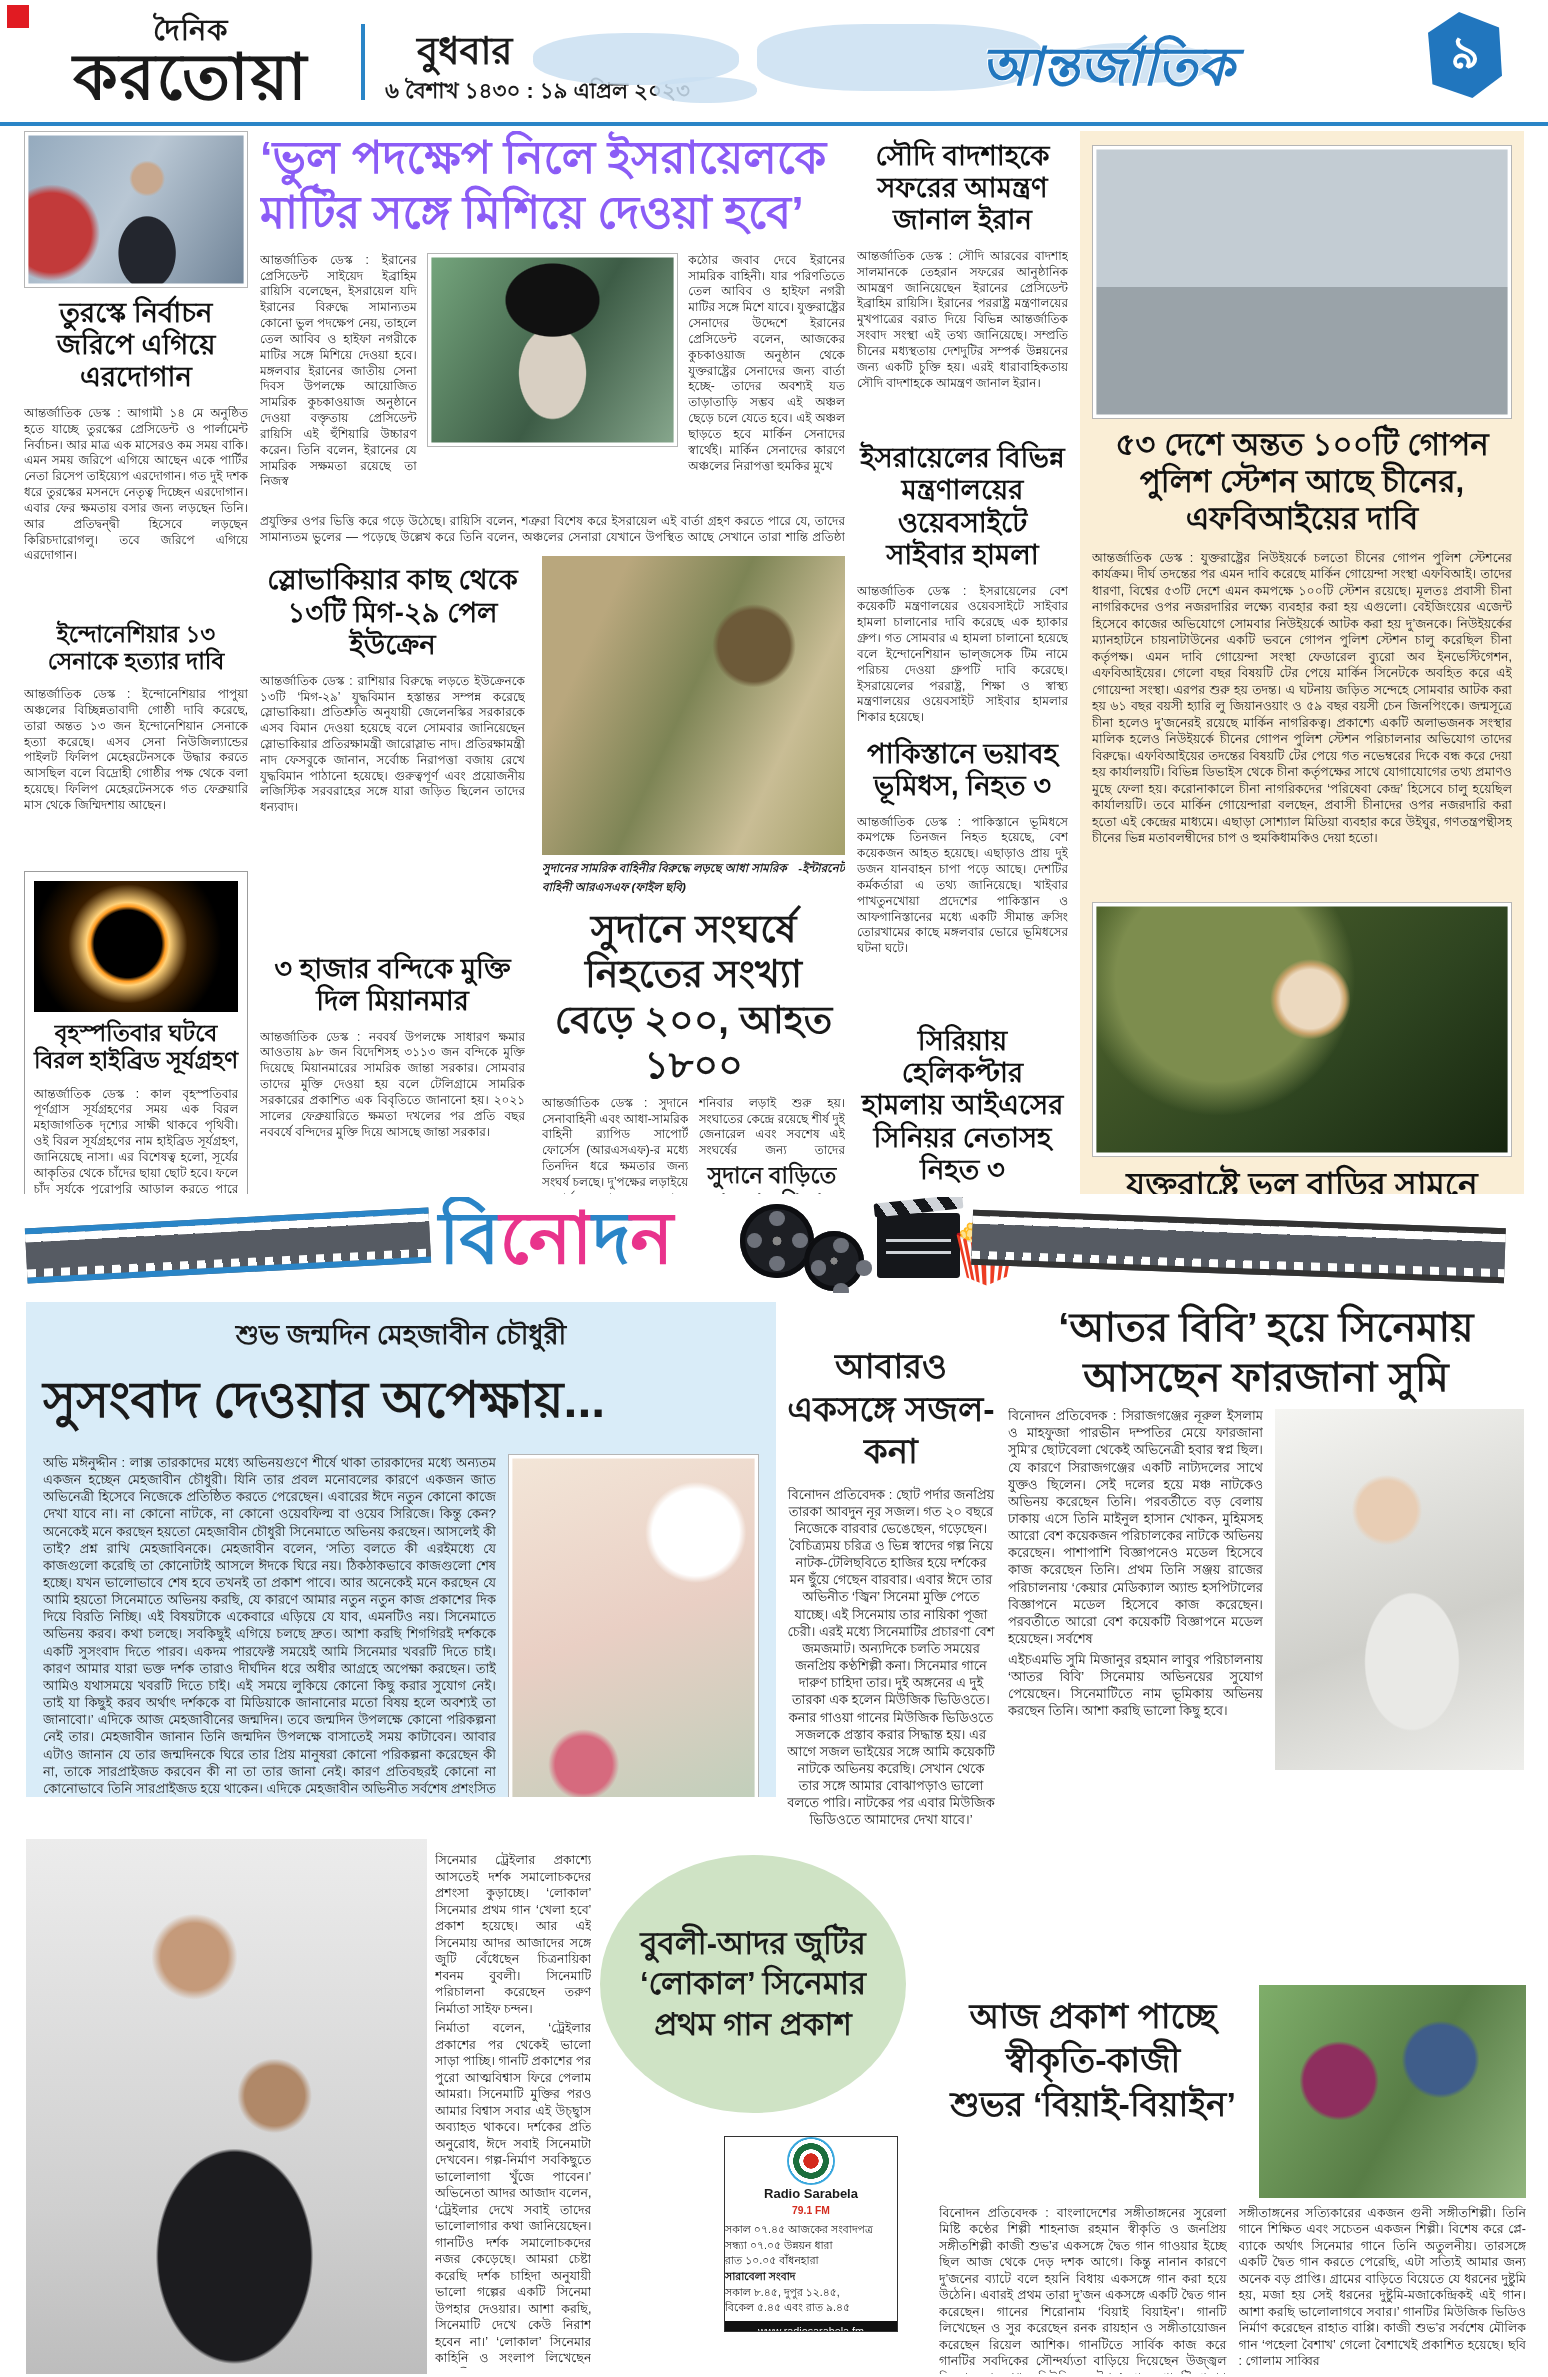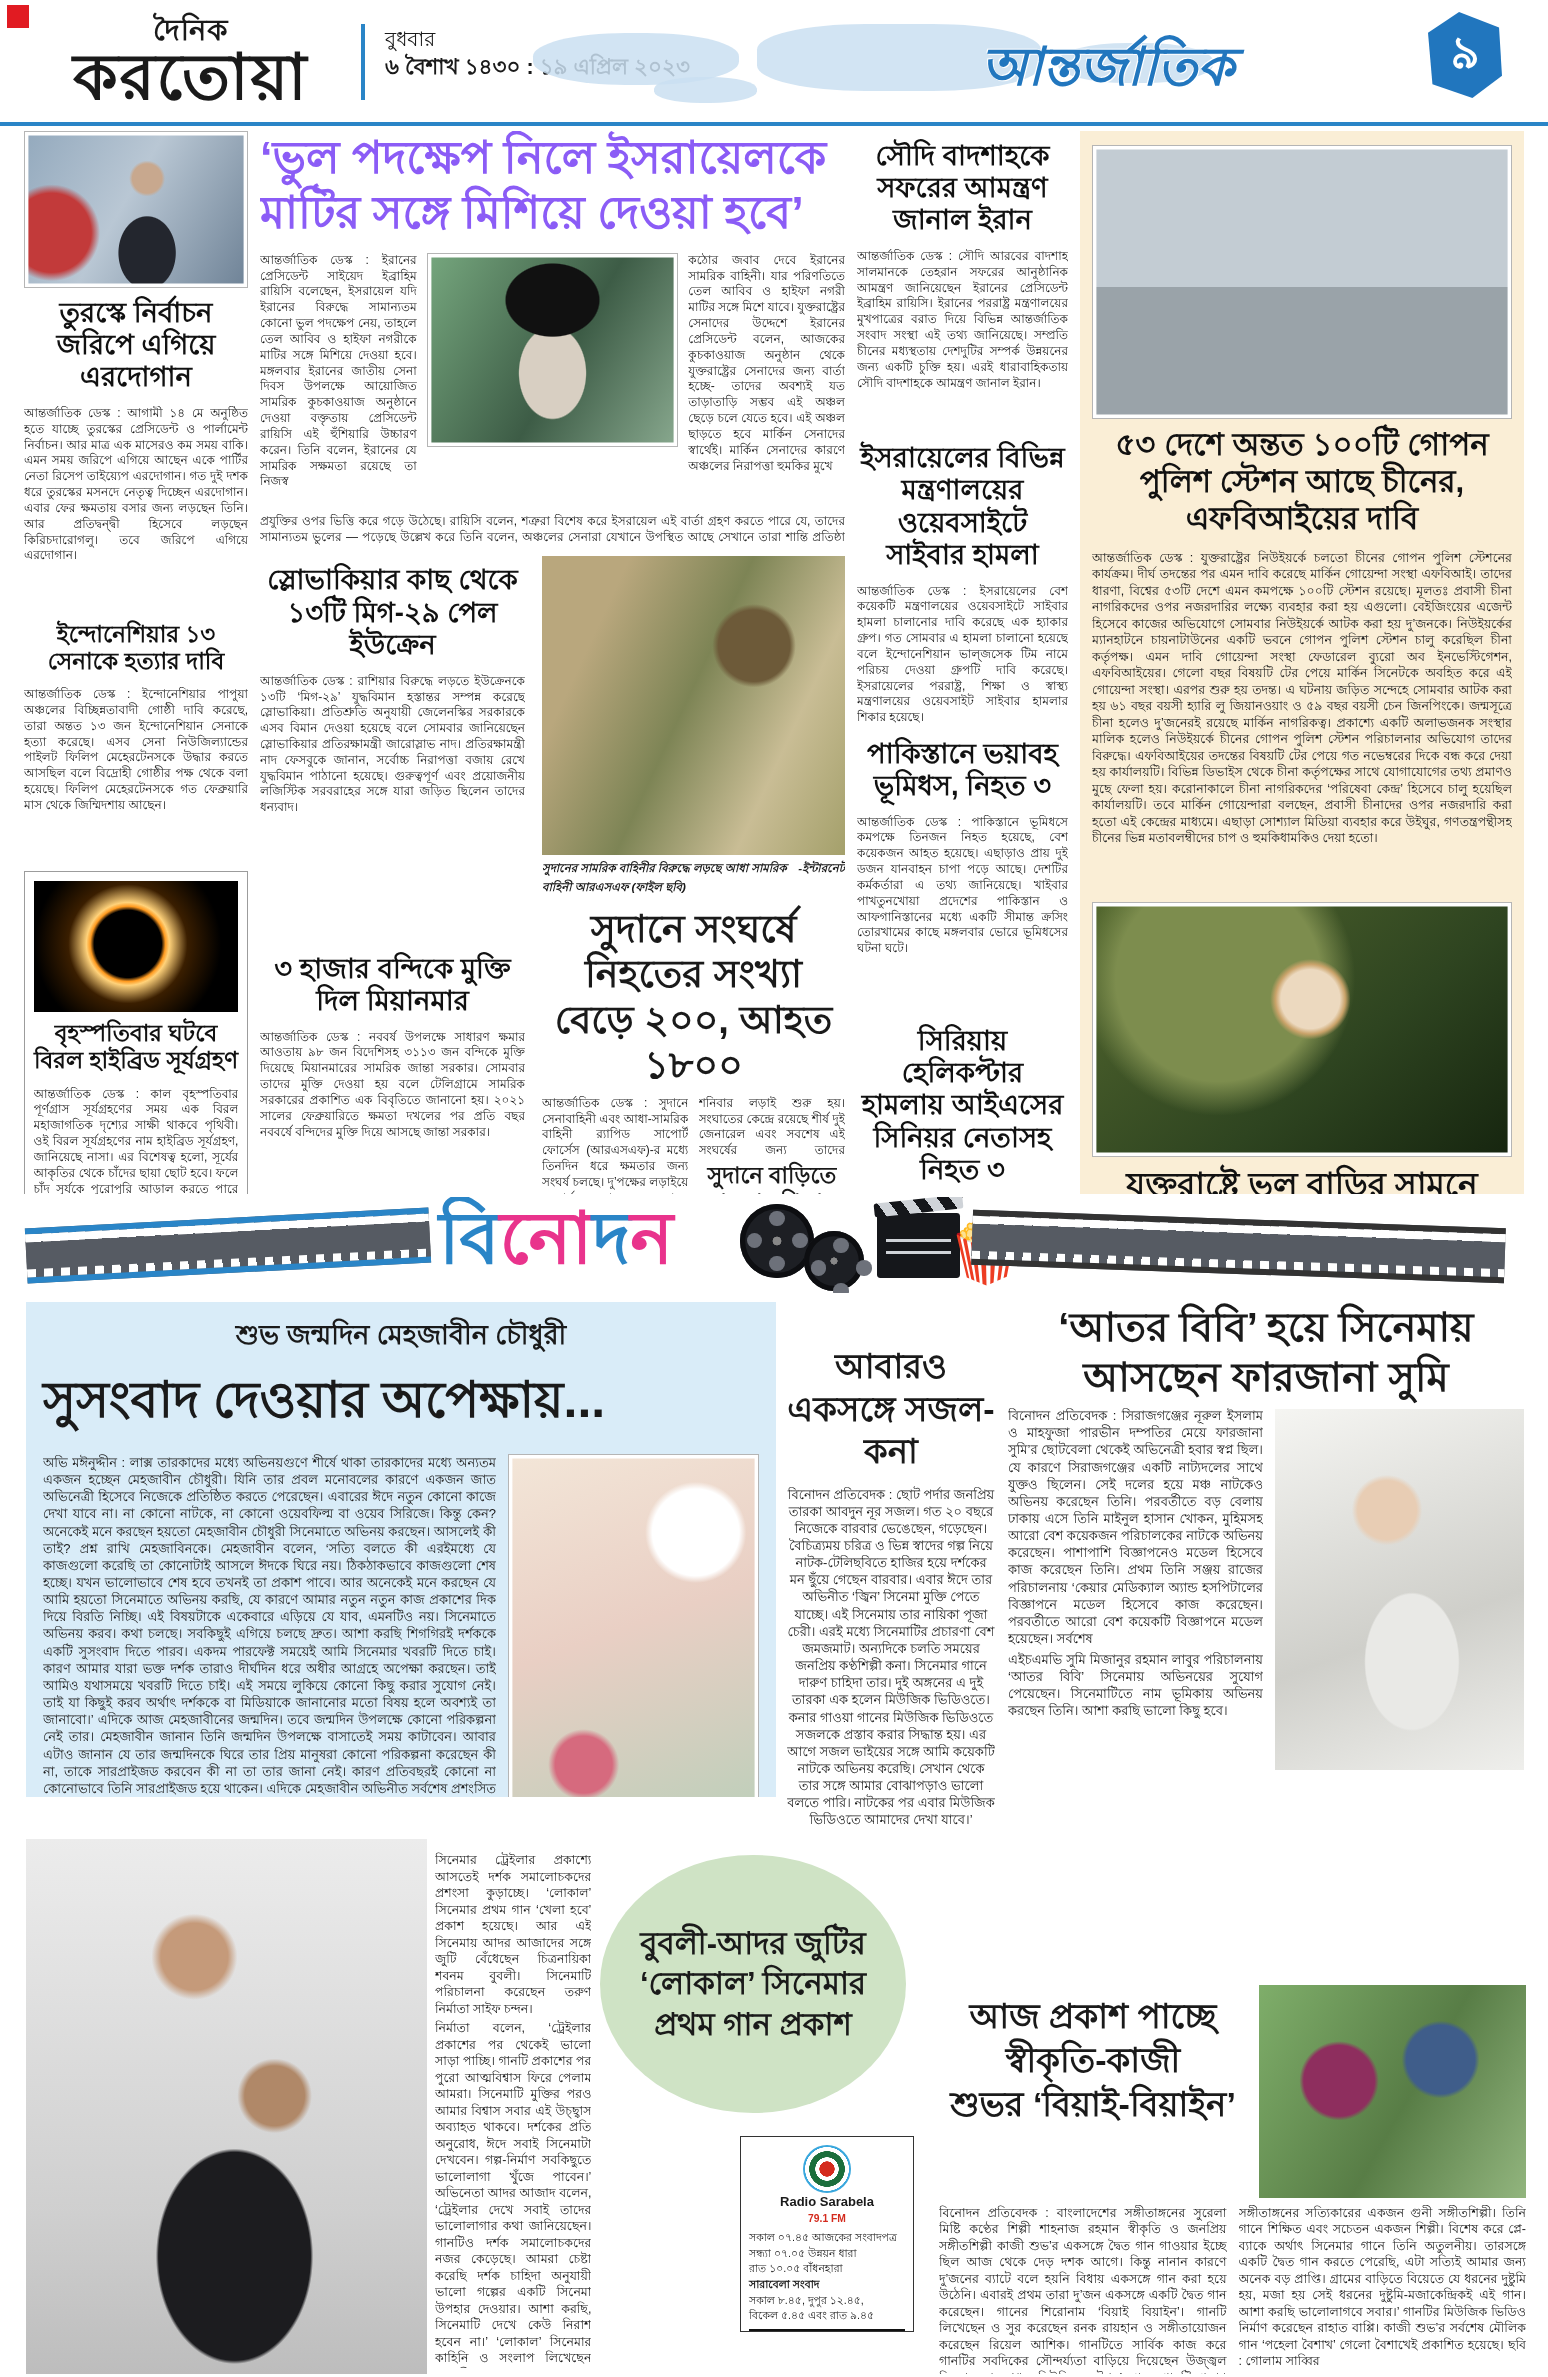--- a/index.html
+++ b/index.html
@@ -7,21 +7,21 @@
         font-family:"Liberation Sans","DejaVu Sans",sans-serif;color:#1a1a1a;}
   [data-interactable]{box-sizing:border-box;}
   
   .corner-red{position:absolute;left:6.9px;top:5.2px;width:22.4px;height:22.4px;background:#e11b22;}
   .header{position:absolute;left:0;top:0;width:100%;height:129px;}
   .masthead{position:absolute;left:73px;top:15.5px;text-align:center;line-height:1;}
   .masthead .m-top{font-size:29px;font-weight:bold;letter-spacing:0.9px;}
   .masthead .m-name{font-size:64px;font-weight:bold;letter-spacing:1.7px;}
   .vbar{position:absolute;left:361px;top:24px;width:4.3px;height:76px;background:#2a85c7;}
   .dateblock{position:absolute;left:385px;top:26px;line-height:1.35;}
-  .dateblock .day{font-size:20px;font-weight:normal;}
+  .dateblock .day{font-size:38px;font-weight:bold;margin-left:32px;}
   .dateblock .dt{font-size:21.5px;font-weight:bold;}
   .map{position:absolute;background:#cadff1;border-radius:45%;opacity:.85;}
   .m1{left:533px;top:33px;width:206px;height:52px;}
   .m2{left:757px;top:24px;width:284px;height:67px;border-radius:38%;}
   .m3{left:1058px;top:43px;width:155px;height:40px;}
   .m4{left:654px;top:77px;width:103px;height:26px;}
   .section-script{position:absolute;left:981px;top:26px;font-size:53px;font-weight:bold;
                   font-style:italic;color:#2176be;text-shadow:0.9px 0.9px 0 #fff,-0.9px -0.9px 0 #fff;}
   .page-badge{position:absolute;left:1428px;top:12px;width:74px;height:86px;background:#2176be;
               clip-path:polygon(42% 0,96% 18%,100% 74%,60% 100%,6% 84%,0 24%);
@@ -117,22 +117,22 @@
       linear-gradient(160deg,#f5f5f2,#cfcfca 60%,#efefec);}
   .ph-couple{left:26px;top:544px;width:401px;height:535px;background:
       radial-gradient(circle at 42% 22%,#c59a7a 0 7%,transparent 9%),
       radial-gradient(circle at 62% 48%,#b08868 0 8%,transparent 10%),
       radial-gradient(ellipse 138px 189px at 52% 78%,#1c1c1f 55%,transparent 57%),
       linear-gradient(180deg,#ececec,#cfcfcf 70%,#bdbdbd);}
   .local-blk{left:435px;top:557px;width:471px;height:516px;}
   .green-circle{float:right;width:306px;height:258px;border-radius:50%;background:#cfe3c5;
       display:flex;align-items:center;justify-content:center;text-align:center;
       font-size:31px;font-weight:bold;line-height:1.3;margin:3.4px 0 6.9px 8.6px;padding:12px;}
-  .radio-box{left:740px;top:841px;width:174px;height:196px;background:#fff;border:1.7px solid #333;
-      padding:8px;font-size:10.8px;line-height:1.45;}
+  .radio-box{left:724px;top:841px;width:174px;height:196px;background:#fff;border:1.7px solid #333;
+      padding:0;font-size:10.8px;line-height:1.45;}
   .radio-logo{width:48px;height:48px;border-radius:50%;margin:0 auto;background:
       radial-gradient(circle,#d42b1e 0 22%,#fff 23% 34%,#1b6e3c 35% 52%,#fff 53% 64%,#39a7dd 65% 82%,#fff 83%);}
   .radio-name{text-align:center;font-weight:bold;font-size:13px;}
   .radio-freq{text-align:center;color:#d42b1e;font-weight:bold;font-size:10.3px;margin-bottom:3.4px;}
   .radio-web{background:#111;color:#fff;text-align:center;font-size:10.8px;padding:2.6px 0;margin-top:5.2px;}
   .biyai-blk{left:939px;top:690px;width:587px;height:389px;}
   .biyai-top{display:grid;grid-template-columns:1fr 267px;grid-gap:12px;}
   .biyai-hd{font-size:34px;font-weight:bold;text-align:center;line-height:1.3;margin-top:8.6px;}
   .ph-biyai{height:213px;background:
       radial-gradient(circle at 30% 45%,#8e2e5e 0 16%,transparent 18%),

